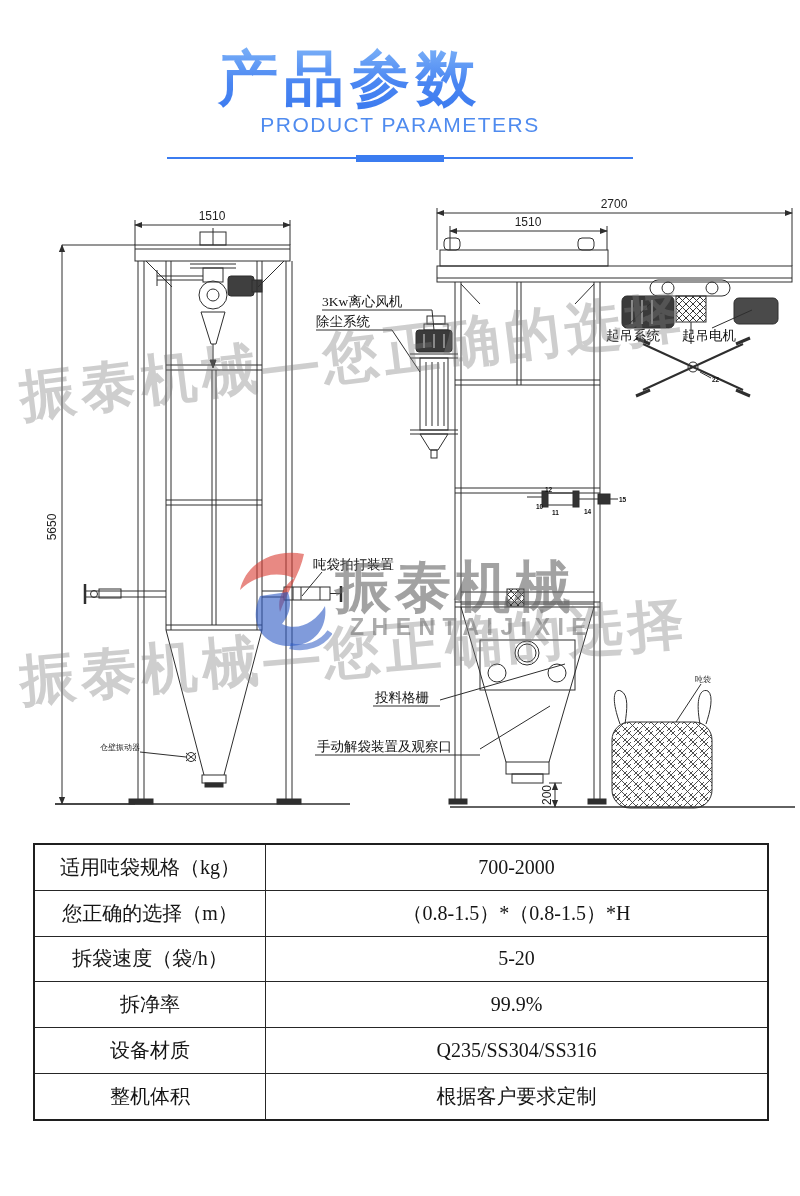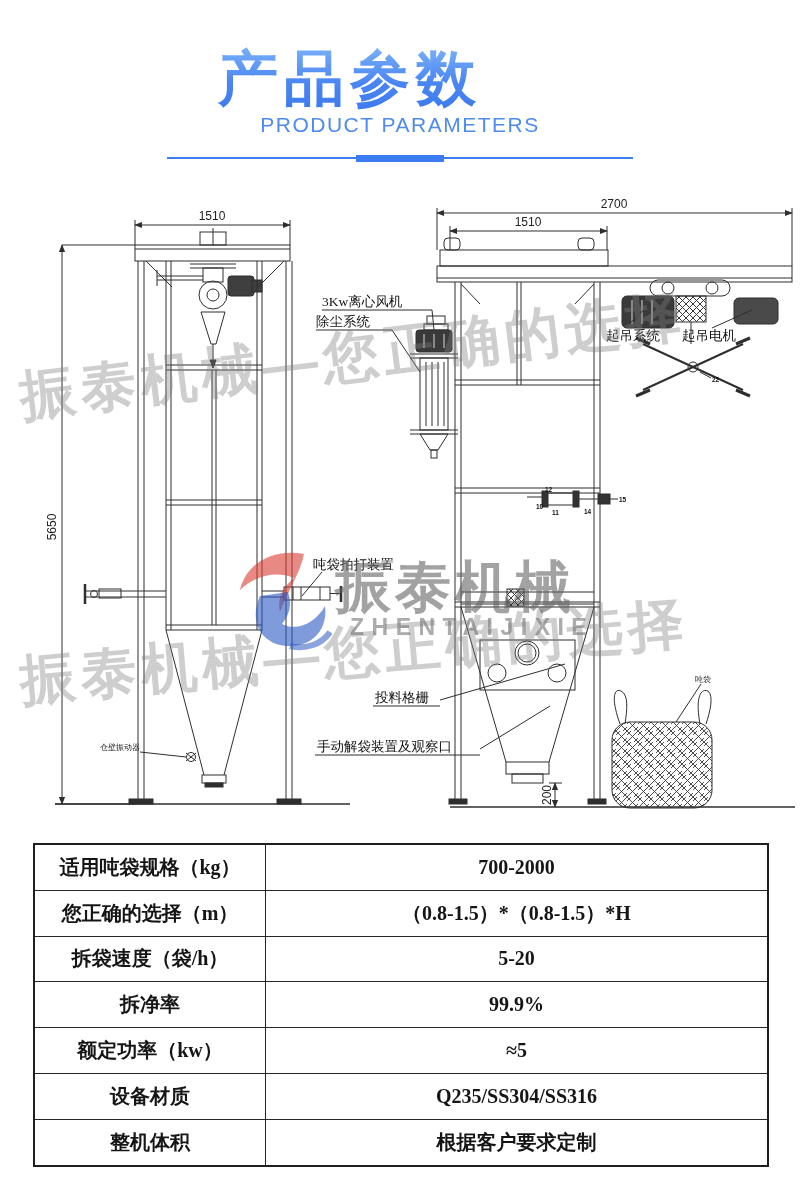--- a/index.html
+++ b/index.html
@@ -32,21 +32,21 @@
   .wm2{left:20px;top:452px;transform:rotate(-5deg);transform-origin:left center;}
 
   .logo-wm{position:absolute;left:232px;top:356px;width:345px;height:105px;z-index:3;
            pointer-events:none;}
   .logo-cn{position:absolute;left:103px;top:2px;font-size:56px;font-weight:700;
            letter-spacing:4px;color:rgba(100,100,100,0.60);}
   .logo-en{position:absolute;left:118px;top:66px;font-size:23px;font-weight:600;
            letter-spacing:7.5px;color:rgba(120,120,120,0.62);}
 
   
-  .specs{position:absolute;top:843px;left:33px;width:736px;font-weight:bold;}
+  .specs{position:absolute;top:843px;left:33px;width:736px;}
   table.spec{width:736px;border-collapse:collapse;table-layout:fixed;
              font-family:"Liberation Serif",serif;color:#151515;}
   table.spec td{border:1.6px solid #262626;text-align:center;vertical-align:middle;
                 height:44.8px;font-size:20px;padding:0;}
   table.spec td.lbl{width:230px;}
   table.spec{border:2px solid #1f1f1f;}
 </style>
 </head>
 <body>
 
@@ -327,24 +327,20 @@
           </tr>
           <tr>
             <td class="lbl">拆袋速度（袋/h）</td>
             <td>5-20</td>
           </tr>
           <tr>
             <td class="lbl">拆净率</td>
             <td>99.9%</td>
           </tr>
           <tr>
-            <td class="lbl">额定功率（kw）</td>
-            <td>≈5</td>
-          </tr>
-          <tr>
             <td class="lbl">设备材质</td>
             <td>Q235/SS304/SS316</td>
           </tr>
           <tr>
             <td class="lbl">整机体积</td>
             <td>根据客户要求定制</td>
           </tr>
         </tbody>
     </table>
   </div>

